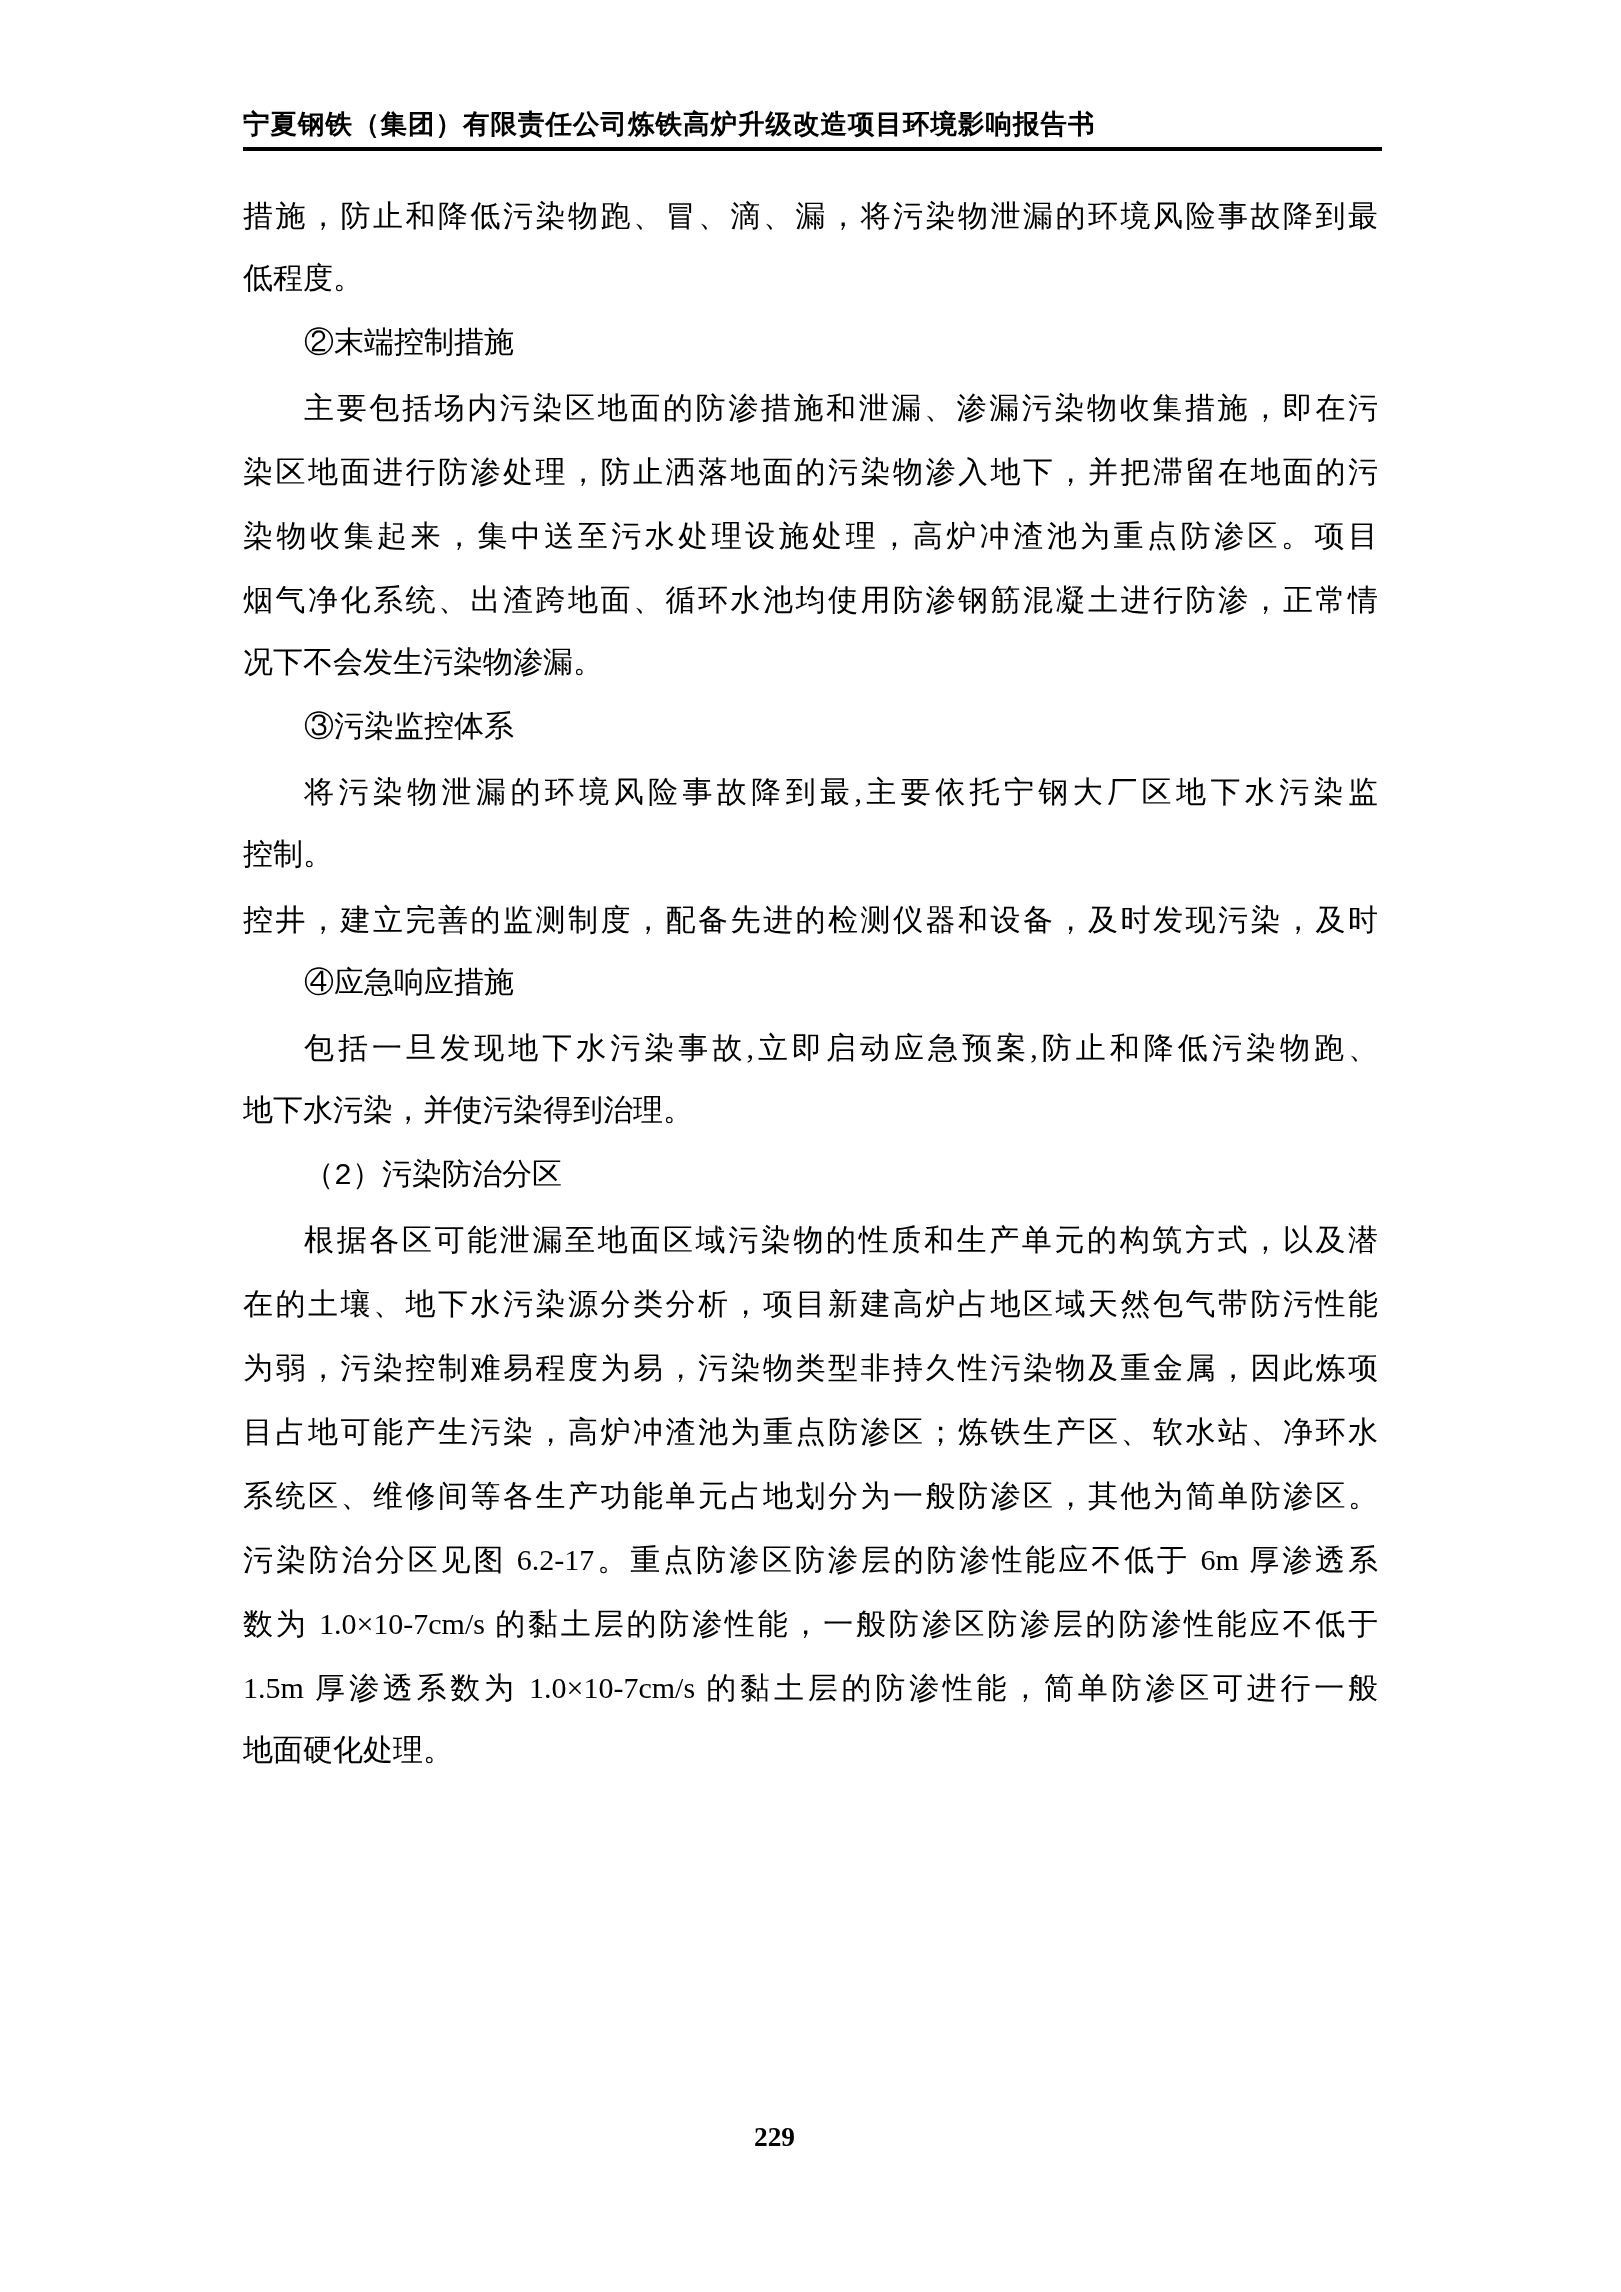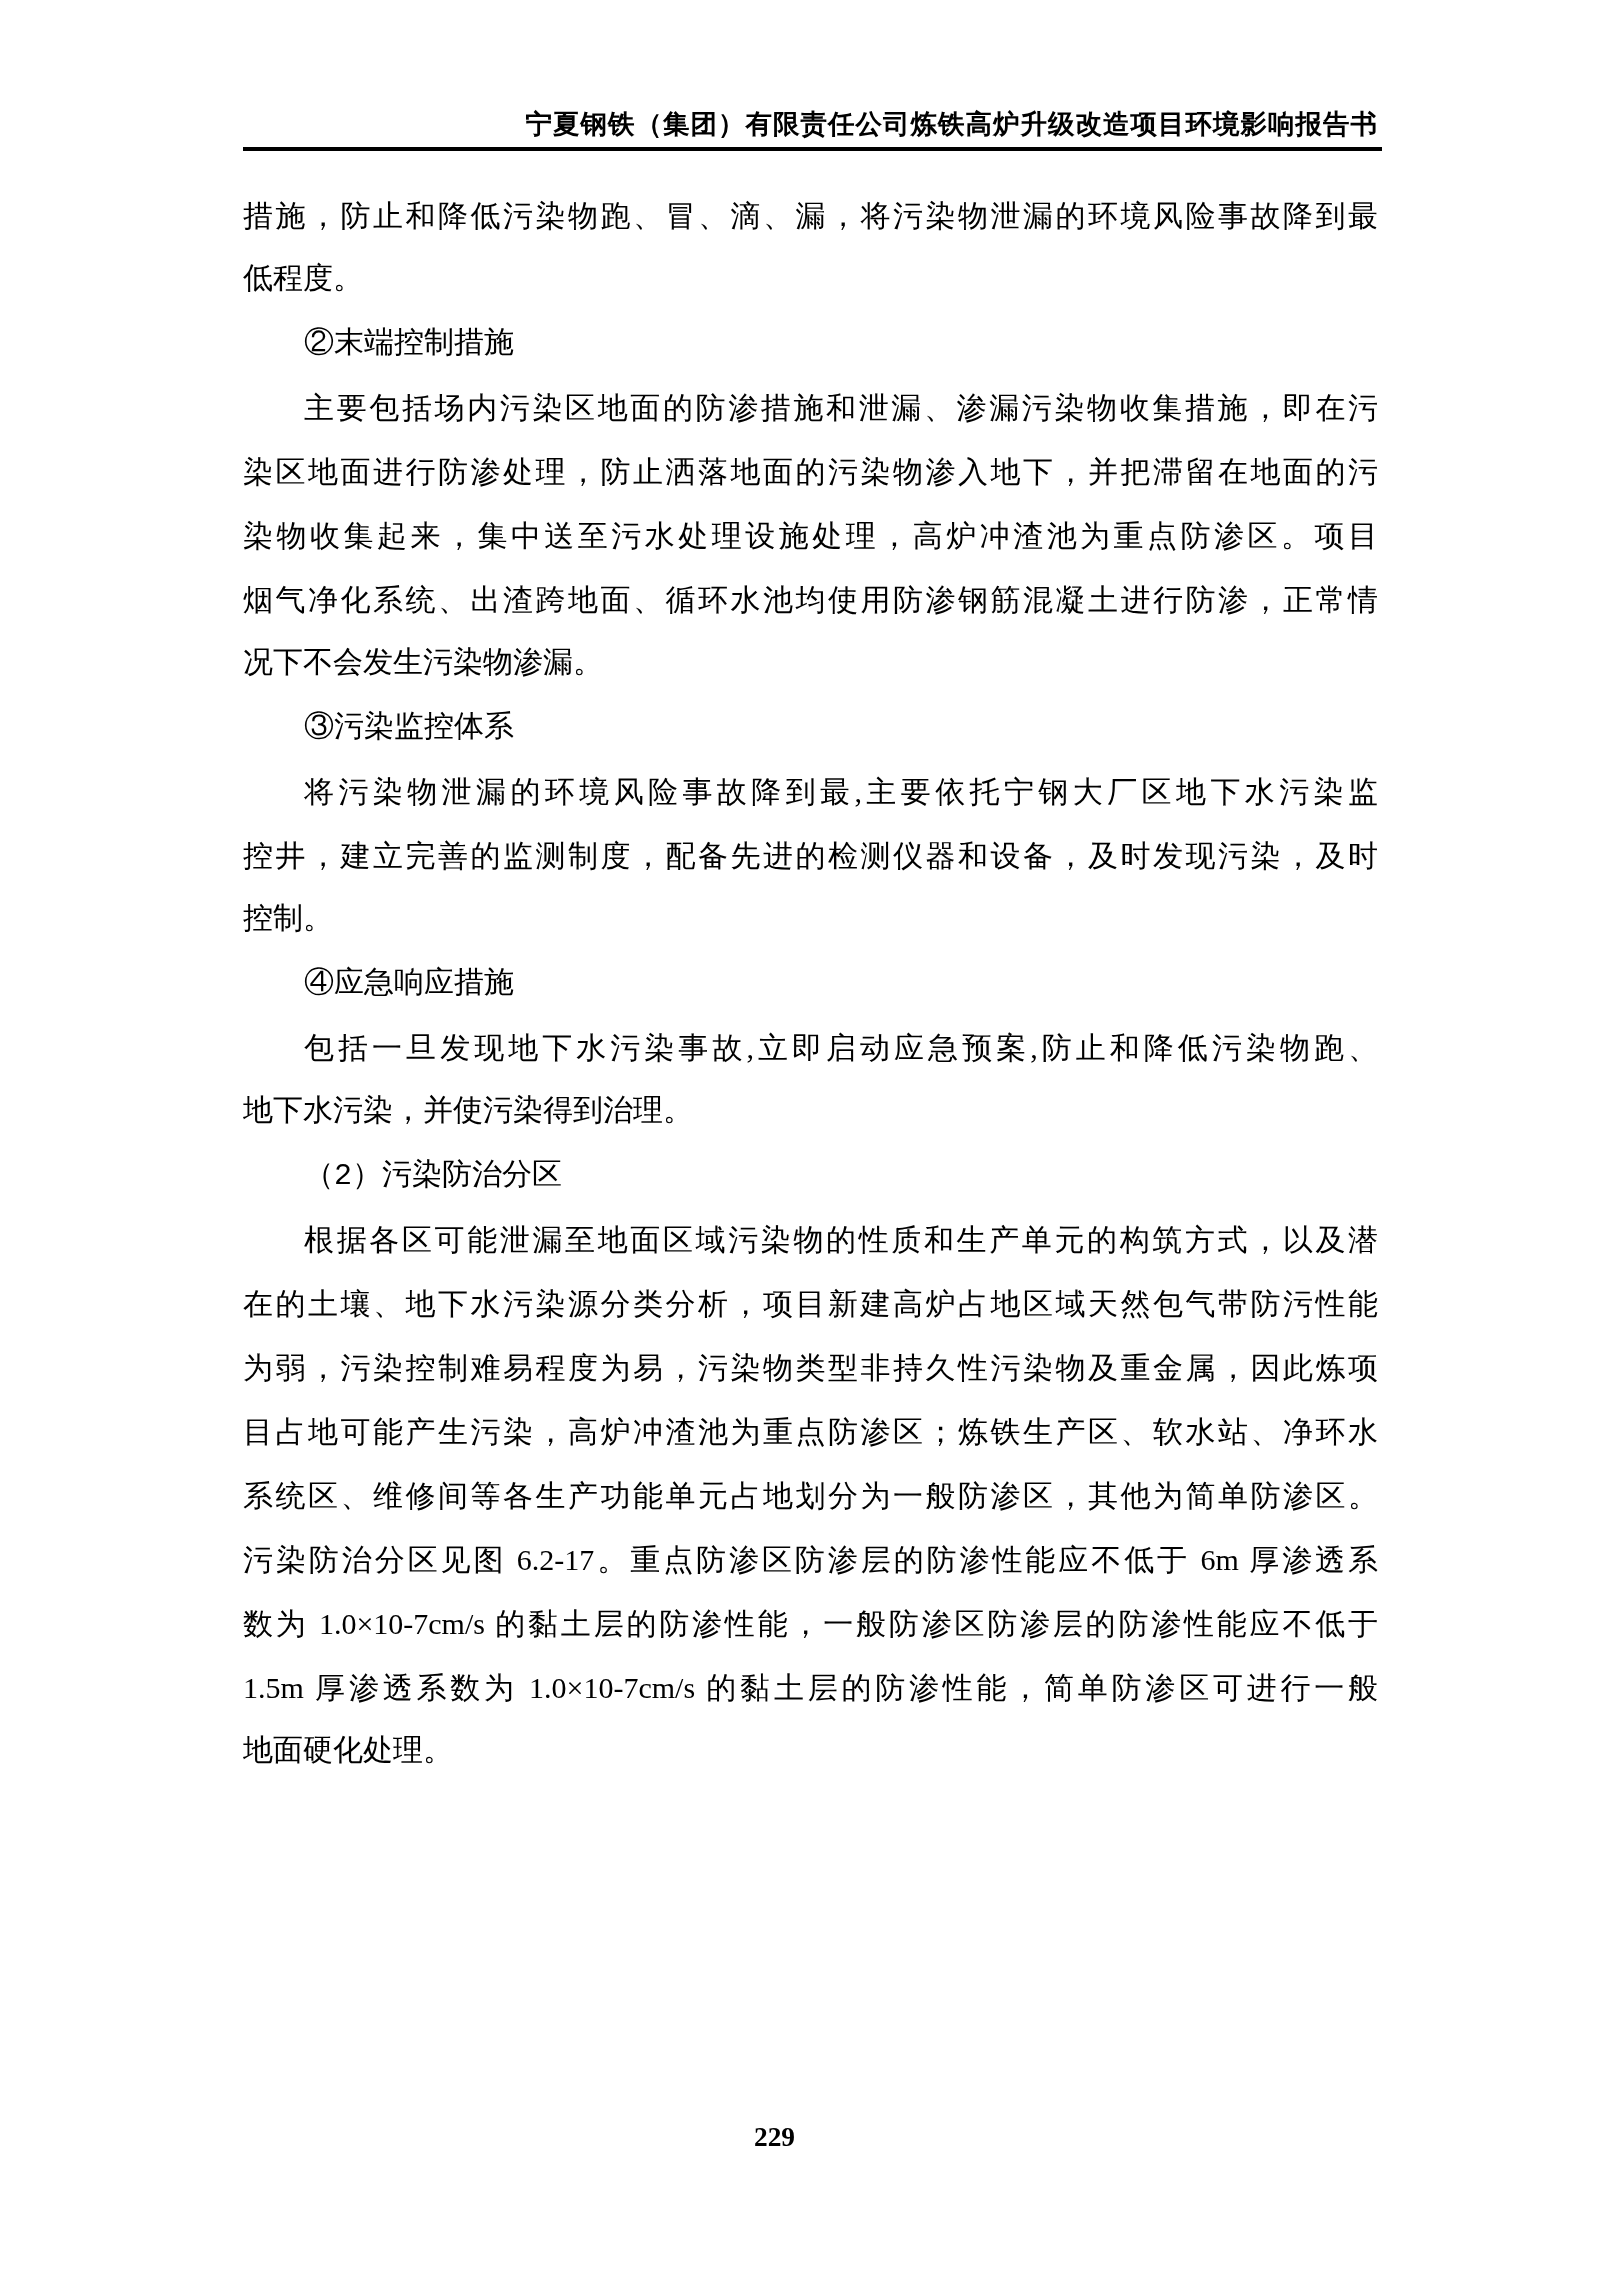--- a/index.html
+++ b/index.html
@@ -7,21 +7,21 @@
     width:1621px; height:2293px;
     background:#ffffff;
     position:relative;
     font-family:"Liberation Serif","DejaVu Serif",serif;
     color:#000000;
   }
   .page { position:absolute; inset:0; background:#ffffff; }
 
   .hdr {
     position:absolute; top:106px; left:243px; width:1135px;
-    text-align:right;
+    text-align:left;
     font-size:26.5px; font-weight:bold;
     letter-spacing:1px;
     white-space:nowrap;
   }
   .hdr-rule {
     position:absolute; top:147px; left:243px; width:1139px; height:3.9px;
     background:#000000;
   }
 
   .body-block {
@@ -54,22 +54,22 @@
     <div class="ln j">措施，防止和降低污染物跑、冒、滴、漏，将污染物泄漏的环境风险事故降到最</div>
     <div class="ln last">低程度。</div>
     <div class="ln last ind">②末端控制措施</div>
     <div class="ln j ind">主要包括场内污染区地面的防渗措施和泄漏、渗漏污染物收集措施，即在污</div>
     <div class="ln j">染区地面进行防渗处理，防止洒落地面的污染物渗入地下，并把滞留在地面的污</div>
     <div class="ln j">染物收集起来，集中送至污水处理设施处理，高炉冲渣池为重点防渗区。项目</div>
     <div class="ln j">烟气净化系统、出渣跨地面、循环水池均使用防渗钢筋混凝土进行防渗，正常情</div>
     <div class="ln last">况下不会发生污染物渗漏。</div>
     <div class="ln last ind">③污染监控体系</div>
     <div class="ln j ind">将污染物泄漏的环境风险事故降到最,主要依托宁钢大厂区地下水污染监</div>
+    <div class="ln last">控制。</div>
     <div class="ln j">控井，建立完善的监测制度，配备先进的检测仪器和设备，及时发现污染，及时</div>
-    <div class="ln last">控制。</div>
     <div class="ln last ind">④应急响应措施</div>
     <div class="ln j ind">包括一旦发现地下水污染事故,立即启动应急预案,防止和降低污染物跑、</div>
     <div class="ln last">地下水污染，并使污染得到治理。</div>
     <div class="ln last ind">（2）污染防治分区</div>
     <div class="ln j ind">根据各区可能泄漏至地面区域污染物的性质和生产单元的构筑方式，以及潜</div>
     <div class="ln j">在的土壤、地下水污染源分类分析，项目新建高炉占地区域天然包气带防污性能</div>
     <div class="ln j">为弱，污染控制难易程度为易，污染物类型非持久性污染物及重金属，因此炼项</div>
     <div class="ln j">目占地可能产生污染，高炉冲渣池为重点防渗区；炼铁生产区、软水站、净环水</div>
     <div class="ln j">系统区、维修间等各生产功能单元占地划分为一般防渗区，其他为简单防渗区。</div>
     <div class="ln j">污染防治分区见图 6.2-17。重点防渗区防渗层的防渗性能应不低于 6m 厚渗透系</div>

